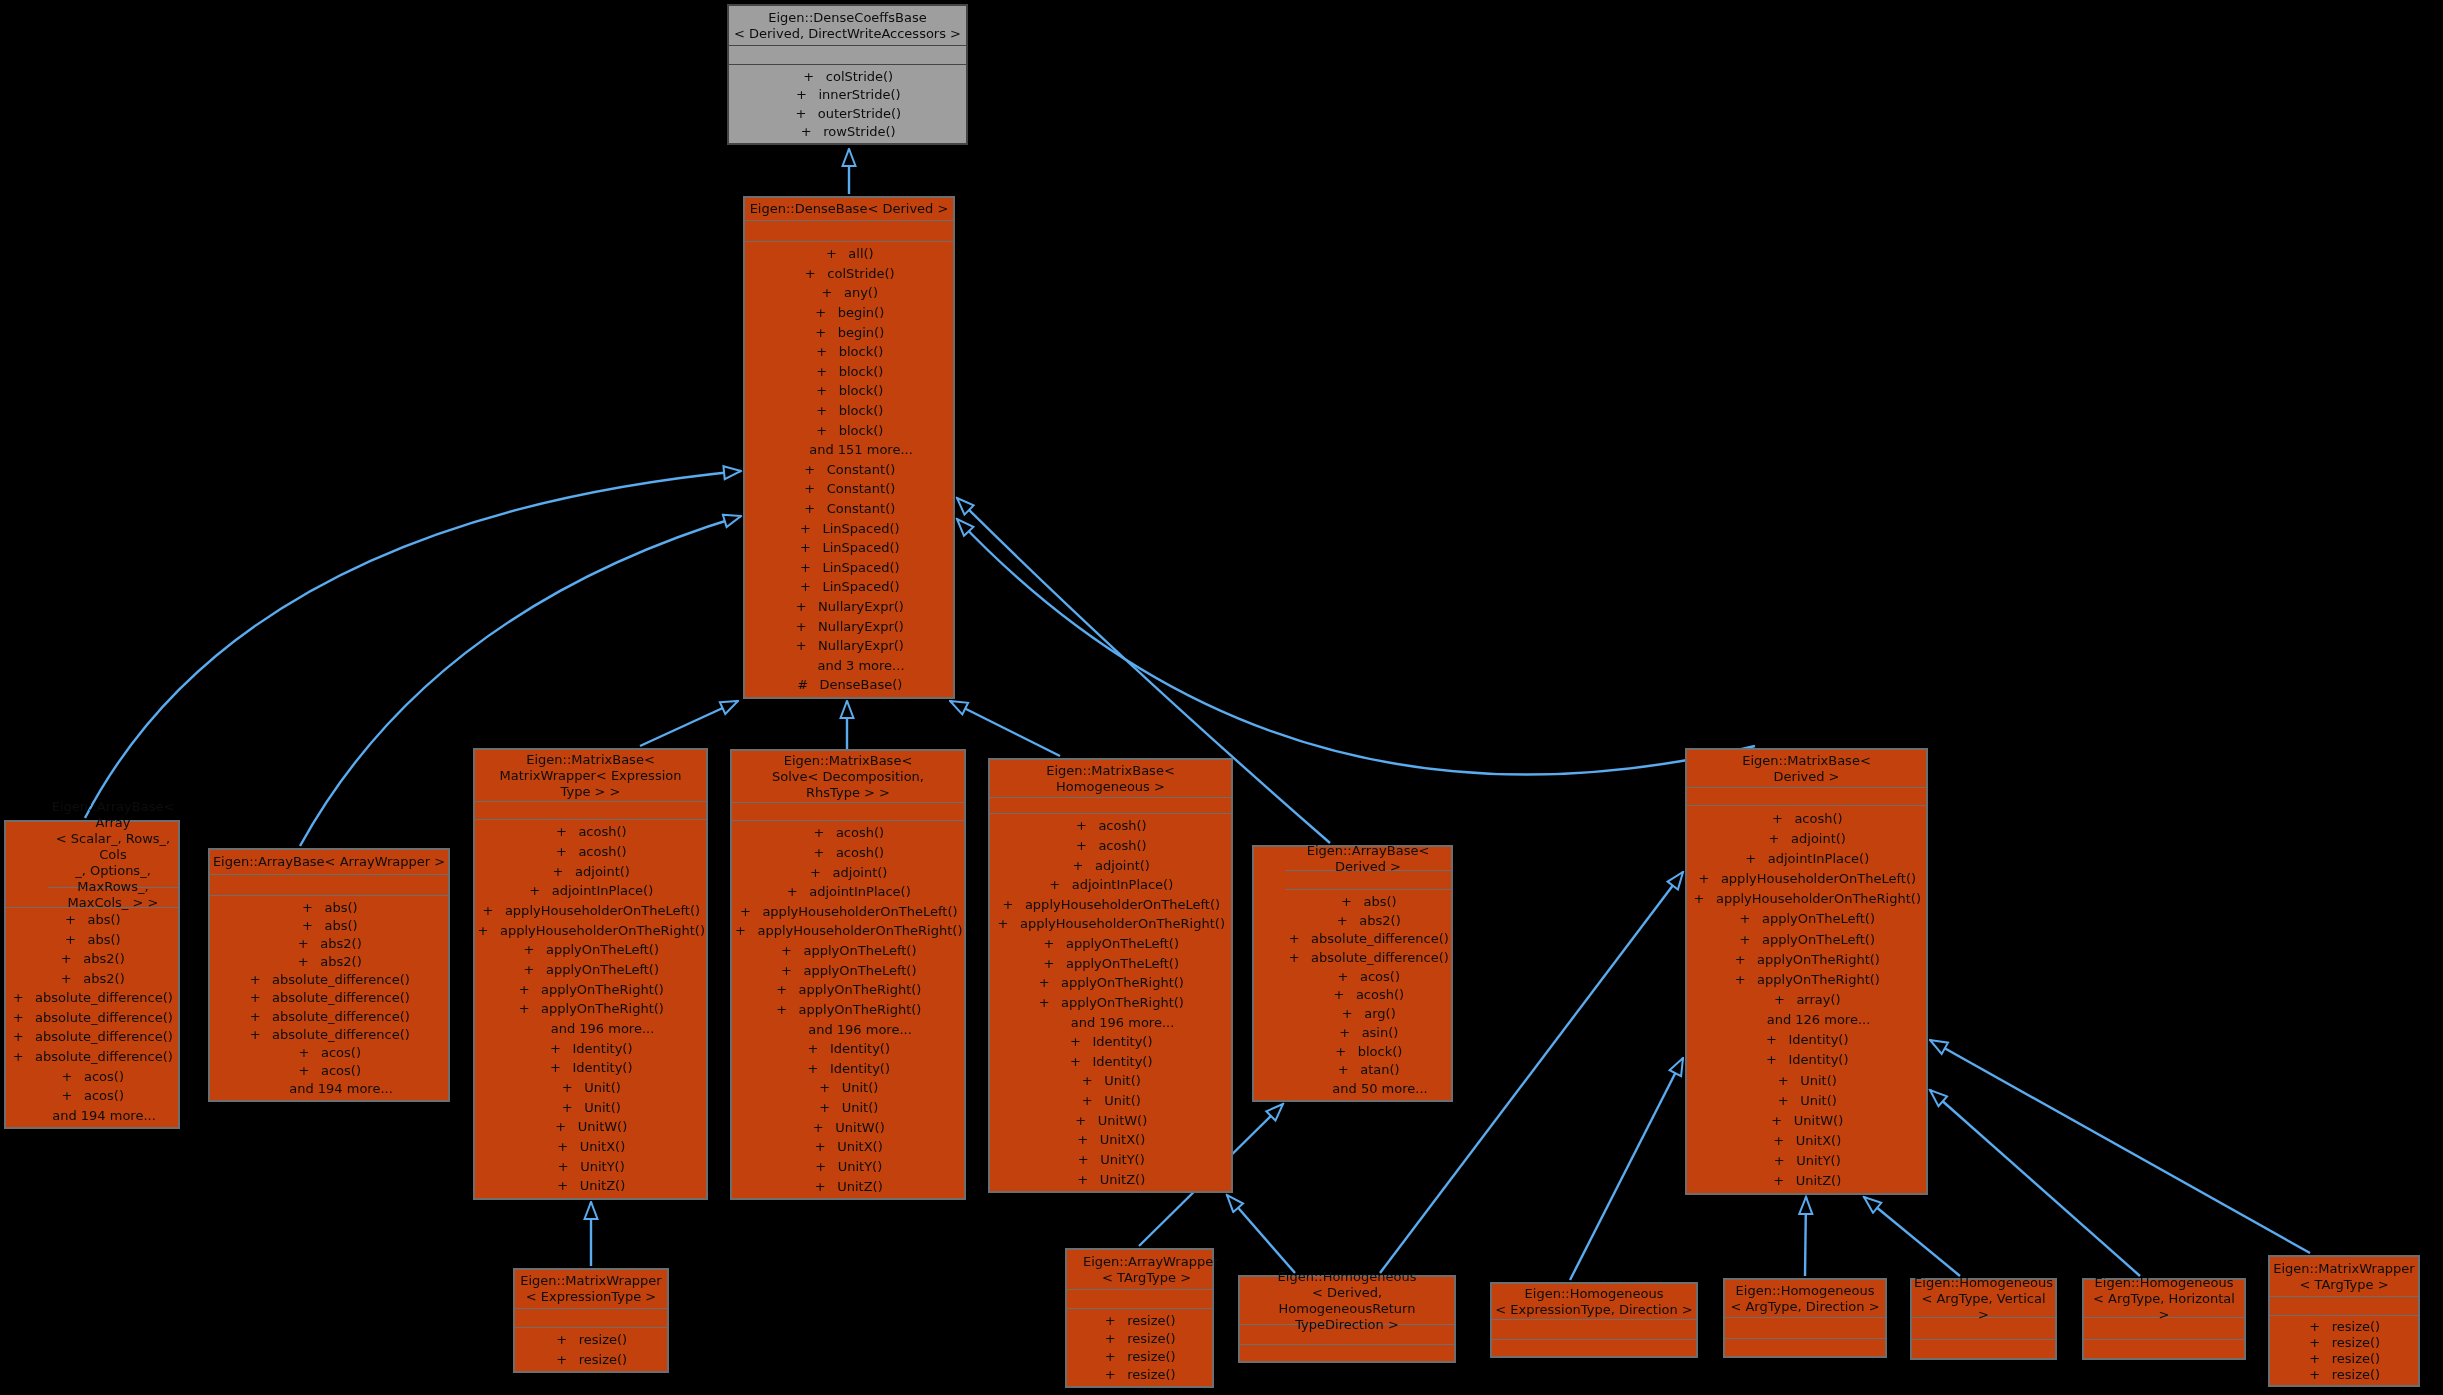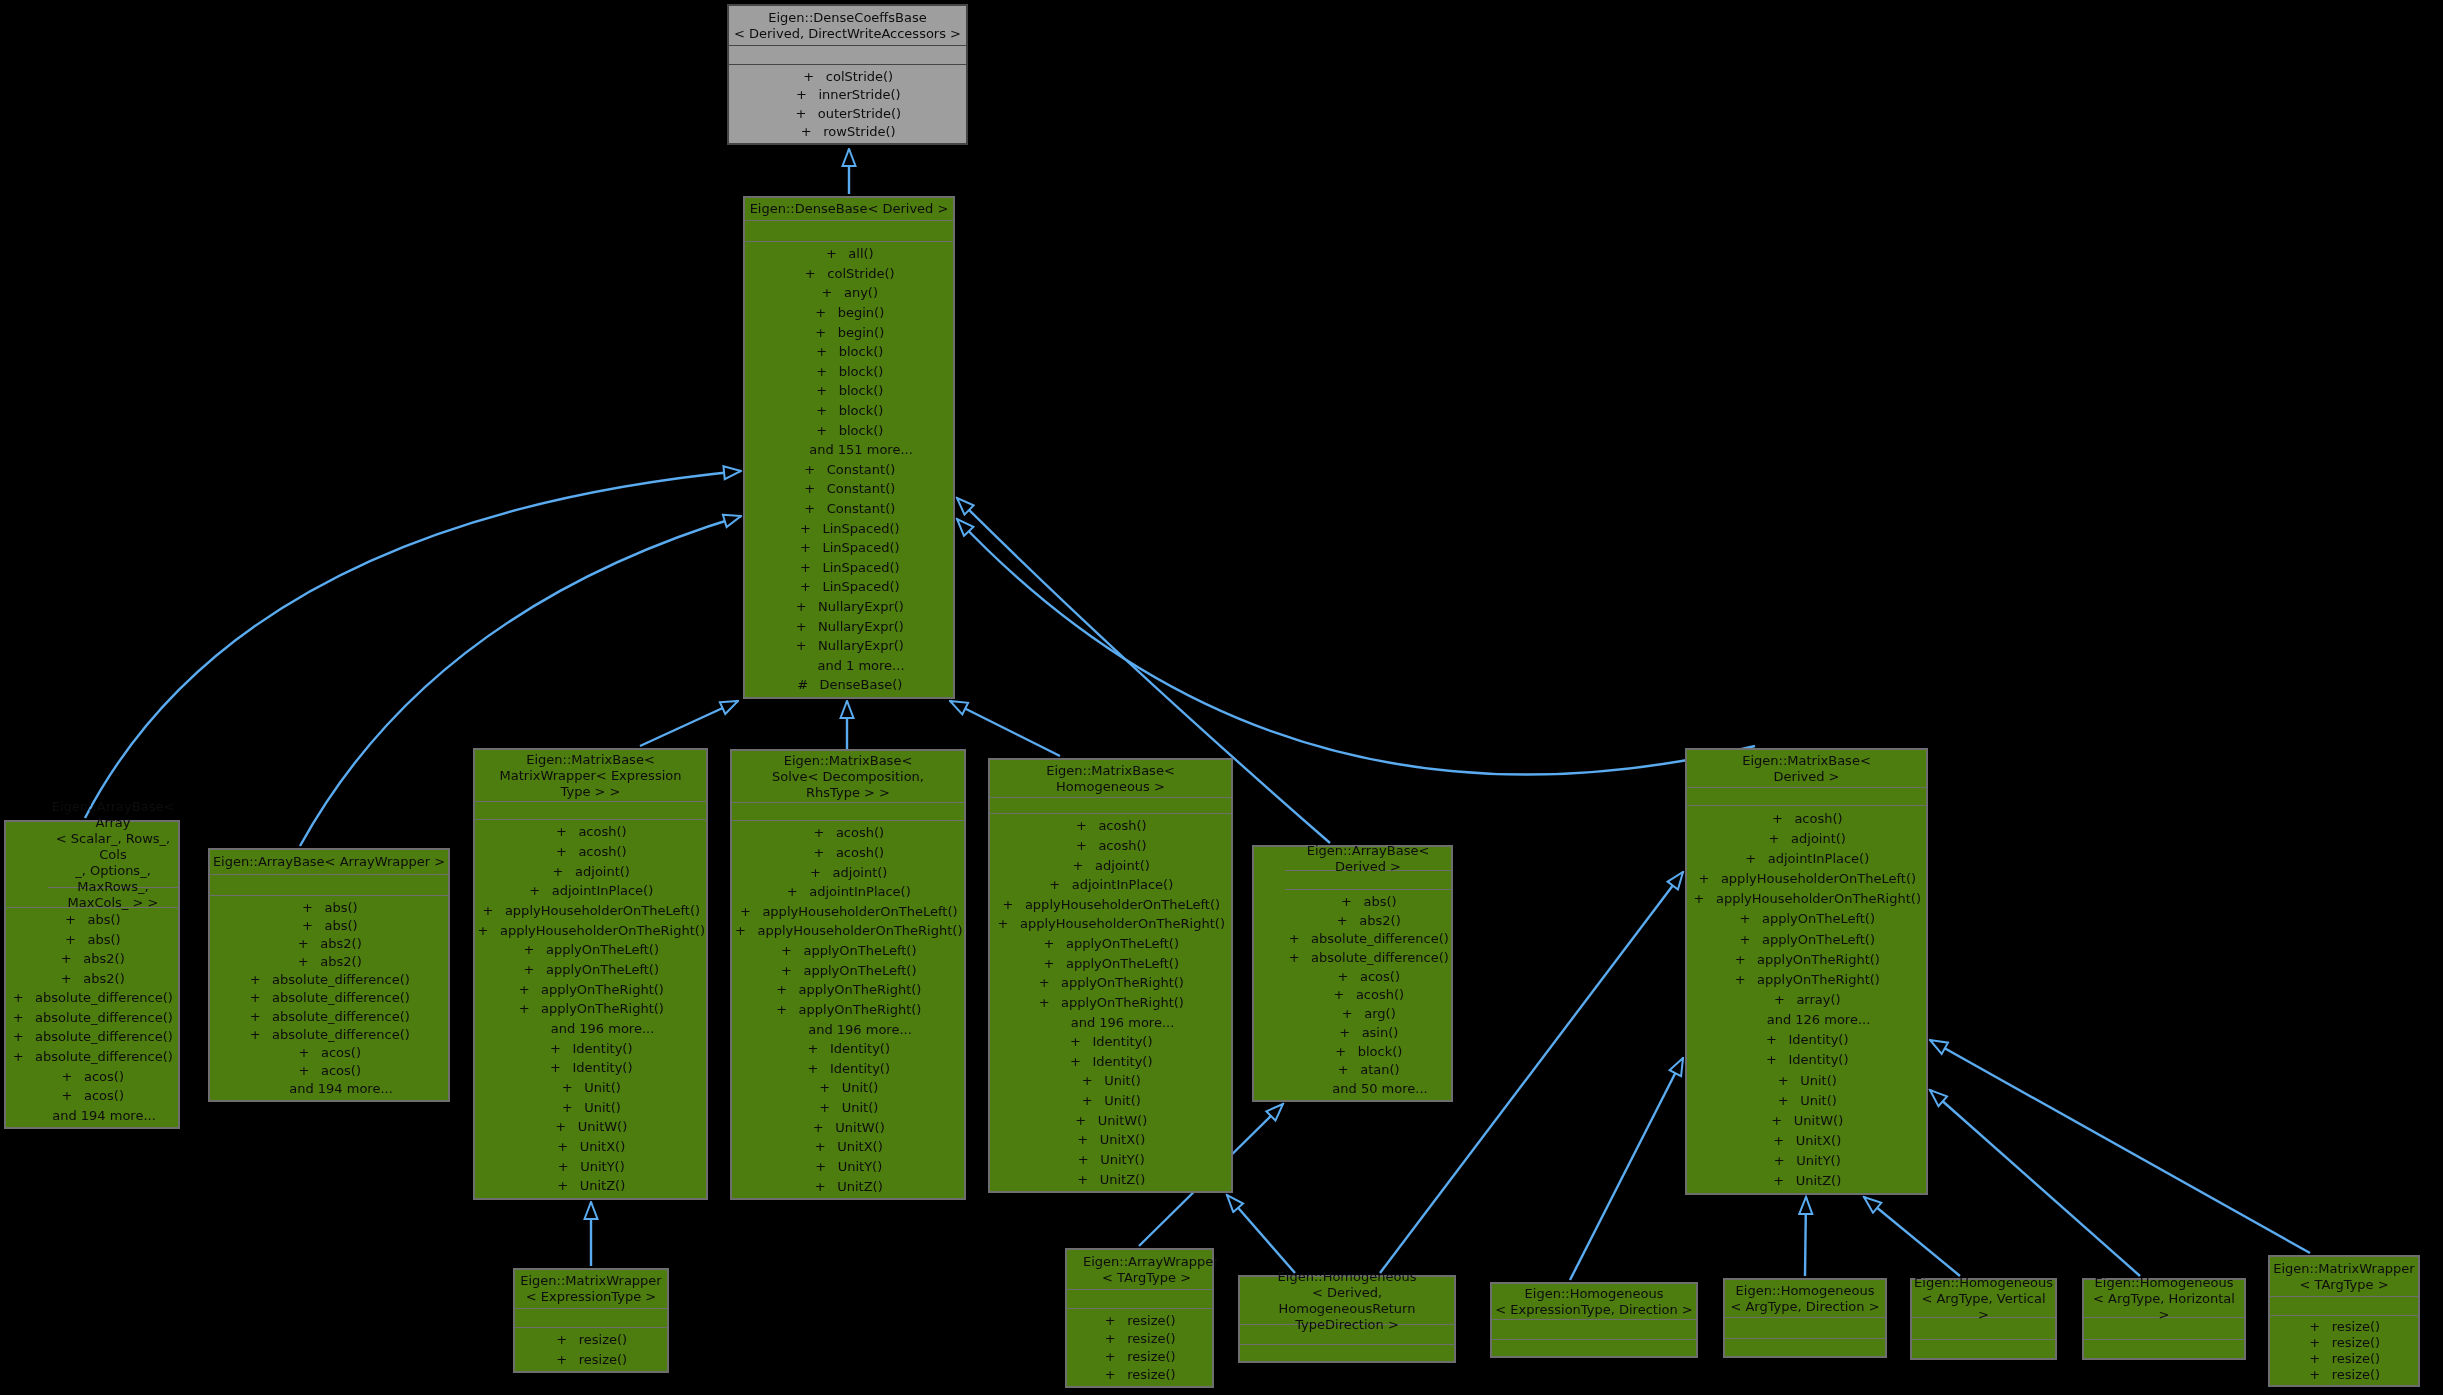--- a/index.html
+++ b/index.html
@@ -1,19 +1,19 @@
 <!DOCTYPE html>
 <html><head>
 <meta charset="utf-8">
 <style>
   html,body{margin:0;padding:0;background:#000;}
   #diagram{position:relative;width:2425px;height:1395px;background:#000;overflow:hidden;
     font-family:"DejaVu Sans","Liberation Sans",sans-serif;}
   #arrows{position:absolute;left:0;top:0;width:2443px;height:1395px;z-index:0;}
-  .classbox{position:absolute;z-index:1;background:#4d7c0f;border:2px solid #6e6e6e;
+  .classbox{position:absolute;z-index:1;background:#c2410c;border:2px solid #6e6e6e;
     box-sizing:border-box;color:#0d0d0d;display:flex;flex-direction:column;}
   .classbox.highlight{background:#9e9e9e;border-color:#454545;}
   .classbox.highlight .title,.classbox.highlight .attrs{border-color:#454545;}
   .title{border-bottom:1px solid #6e6e6e;display:flex;flex-direction:column;justify-content:center;
     text-align:center;font-size:13px;line-height:16px;flex:0 0 auto;padding:1px 2px;box-sizing:border-box;}
   .attrs{border-bottom:1px solid #6e6e6e;flex:0 0 auto;box-sizing:border-box;}
   .methods{flex:1 1 auto;display:flex;flex-direction:column;justify-content:space-around;
     padding:2px 0;box-sizing:border-box;overflow:hidden;}
   .mrow{display:flex;gap:10px;width:max-content;margin:0 auto;font-size:13px;line-height:15px;white-space:nowrap;}
   .vis{width:14px;text-align:center;flex:0 0 auto;}
@@ -158,21 +158,21 @@
         <div class="mrow">
           <span class="vis">+</span>
           <span class="lbl">NullaryExpr()</span>
         </div>
         <div class="mrow">
           <span class="vis">+</span>
           <span class="lbl">NullaryExpr()</span>
         </div>
         <div class="mrow">
           <span class="vis"></span>
-          <span class="lbl">and 1 more...</span>
+          <span class="lbl">and 3 more...</span>
         </div>
         <div class="mrow">
           <span class="vis">#</span>
           <span class="lbl">DenseBase()</span>
         </div>
       </div>
     </div>
     <div class="classbox" style="left: 4px; top: 820px; width: 176px; height: 309px;">
       <div class="title" style="height: 66px; margin-left: 42px;">
         <span>Eigen::ArrayBase&lt; Array</span>

